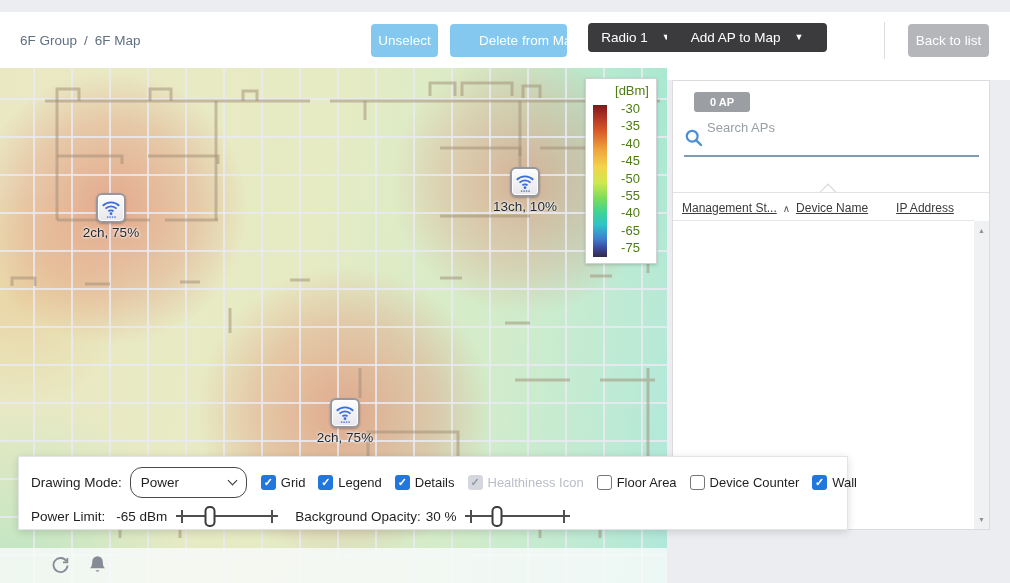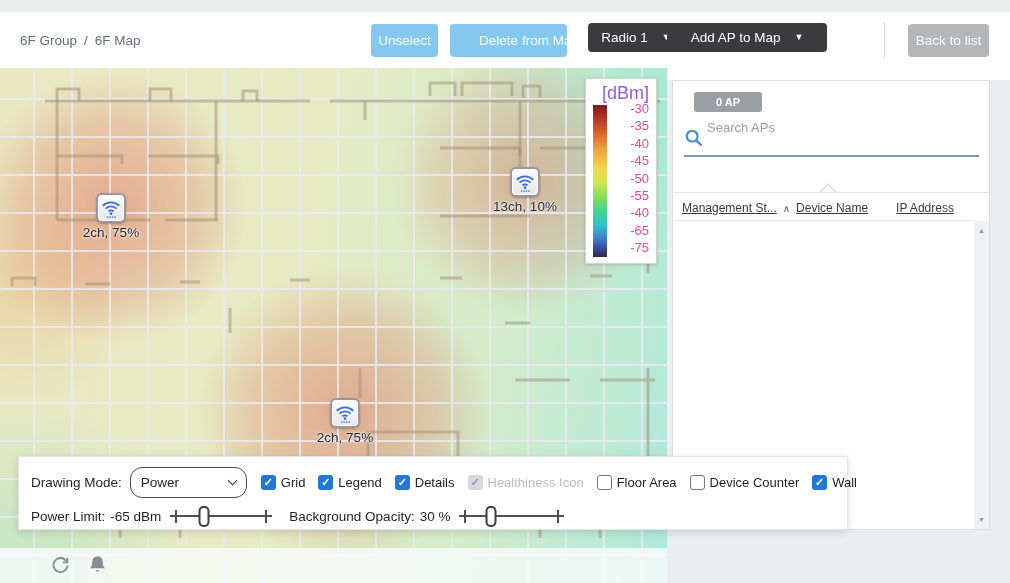--- a/index.html
+++ b/index.html
@@ -48,33 +48,33 @@
 
   .ap { position:absolute; width:30px; height:30px; border:2px solid #97979d; border-radius:6px;
         background:linear-gradient(#fdfdfe,#e7e7ec); box-shadow:0 1px 2px rgba(0,0,0,0.25), inset 0 0 0 1px #fff;
         display:flex; align-items:center; justify-content:center; cursor:pointer; }
   .ap-label { position:absolute; width:120px; text-align:center; font-size:13.5px; color:#1c2733;
         text-shadow:0 0 3px #fff, 0 0 3px #fff; }
 
   
   .legend { position:absolute; left:585px; top:78px; width:72px; height:186px; background:#fff;
             border:1px solid #cfd1d5; box-shadow:0 1px 3px rgba(0,0,0,0.18); }
-  .legend-title { position:absolute; right:7px; top:4px; font-size:18px; color:#8b5cf6;text-align:center; }
+  .legend-title { position:absolute; right:7px; top:4px; font-size:13px; color:#4d7c0f;text-align:center; }
   .legend-bar { position:absolute; left:7px; top:26px; width:14px; height:152px;
     background:linear-gradient(180deg,#7a1b1b 0%,#b03325 8%,#d85a28 17%,#efa23c 29%,#f3d44c 41%,
       #cfe84f 51%,#7fdd58 61%,#3ed398 71%,#2fc3c9 79%,#3f7fd0 88%,#3a4a9e 94%,#32294a 100%); }
   .legend-ticks { position:absolute; left:26px; right:7px; top:22px; bottom:8px;
-    display:flex; flex-direction:column; justify-content:space-between; align-items:flex-end;
-    font-size:13px; color:#ec4899; }
+    display:flex; flex-direction:column; justify-content:space-between; align-items:center;
+    font-size:13px; color:#4d7c0f; }
 
   
   .panel { position:absolute; left:672px; top:80px; width:318px; height:450px; background:#fff;
            border:1px solid #dadcdf; }
   .ap-badge { position:absolute; left:21px; top:11px; background:#9b9ea3; color:#fff; font-size:11px;
-              font-weight:bold; padding:4px 22px; border-radius:3px; }
+              font-weight:bold; padding:4px 16px; border-radius:3px; }
   .search-icon { position:absolute; left:12px; top:48px; }
   .search-input { position:absolute; left:34px; top:35px; width:260px; height:22px; border:0; outline:0;
                   background:transparent; font-size:13px; color:#333; font-family:"Liberation Sans",sans-serif; }
   .search-input::placeholder { color:#9aa0a6; }
   .search-underline { position:absolute; left:11px; right:10px; top:74px; height:2px; background:#7f9cb5; }
   .panel-divider { position:absolute; left:0; right:0; top:111px; height:1px; background:#e0e2e5; }
   .panel-notch { position:absolute; left:149px; top:105px; width:12px; height:12px; background:#fff;
                  transform:rotate(45deg); border-left:1px solid #d2d4d8; border-top:1px solid #d2d4d8; }
   .cols { position:absolute; left:9px; top:120px; font-size:12px; color:#3b3b3b; display:flex; align-items:center; }
   .col { text-decoration:underline; cursor:pointer; white-space:nowrap; }
@@ -289,21 +289,21 @@
           <span>Device Counter</span>
         </label>
         <label class="cb">
           <span class="box on">✓</span>
           <span>Wall</span>
         </label>
       </span>
   </div>
   <div class="ctrl-row2">
     <span class="ctrl-label">Power Limit:</span>
-    <span class="ctrl-label" style="margin-left:5px;text-align:right;">-65 dBm</span>
+    <span class="ctrl-label" style="margin-left:11px;text-align:right;">-65 dBm</span>
     <span class="slider" id="slider-power">
       <span class="track"></span>
       <span class="tick tick-l"></span>
       <span class="tick tick-r"></span>
       <span class="thumb" style="left: 33%;"></span>
     </span>
     <span class="r2gap"></span>
     <span class="ctrl-label">Background Opacity:</span>
     <span class="ctrl-label" style="margin-left:5px;">30 %</span>
     <span class="slider" id="slider-opacity">

